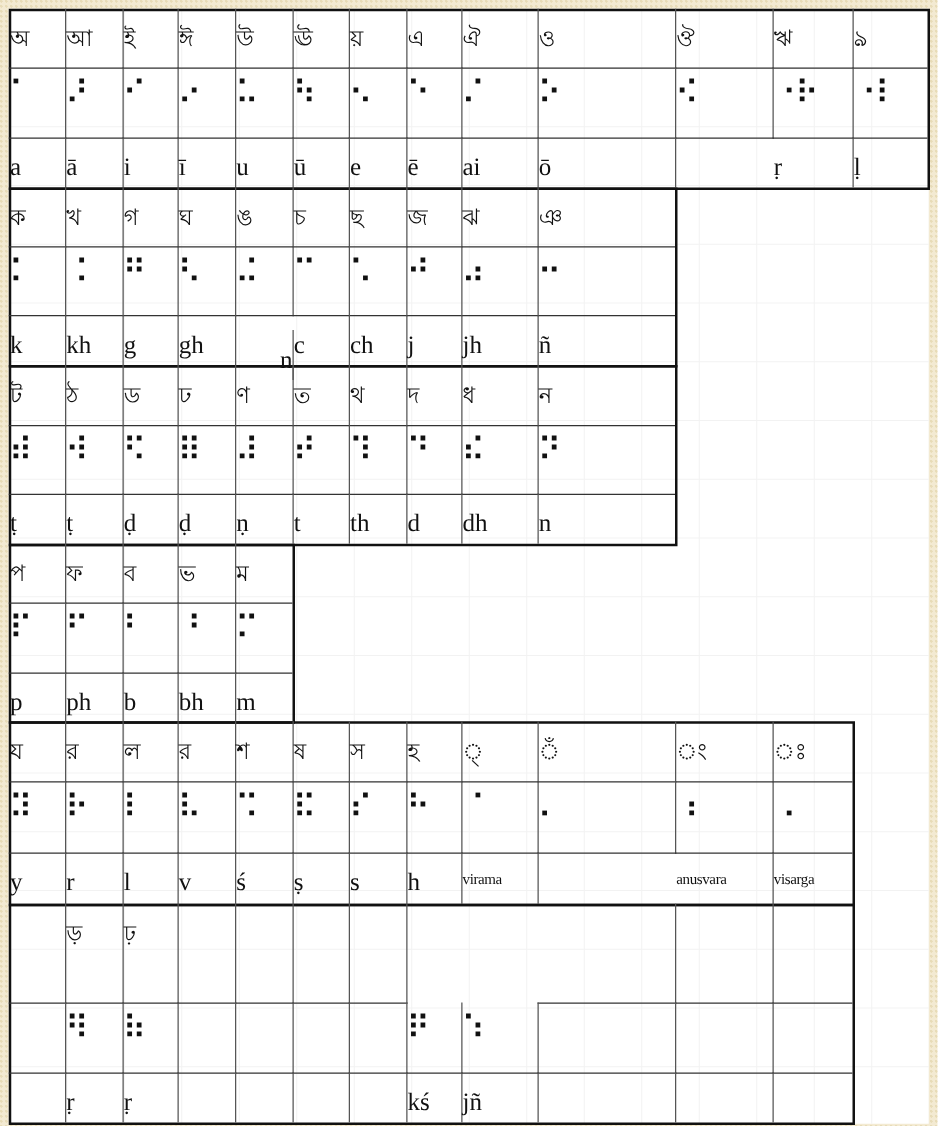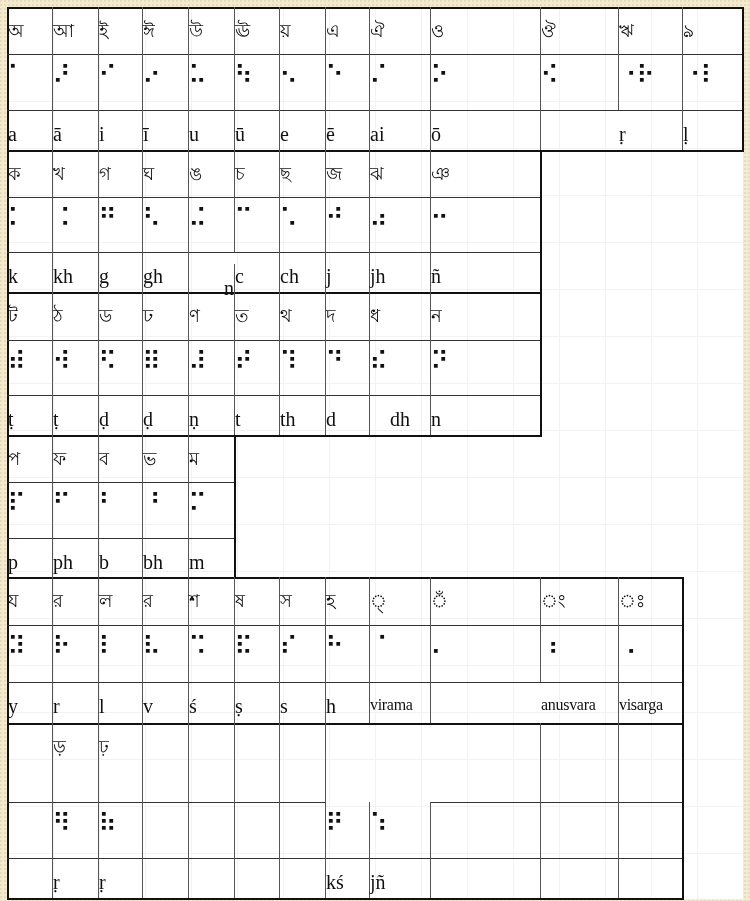--- a/index.html
+++ b/index.html
@@ -22,21 +22,21 @@
   }
   .block { position: absolute; box-sizing: border-box; border: 2px solid #111; }
   .cell {
     position: absolute; box-sizing: border-box;
     border-right: 1px solid #555; border-bottom: 1px solid #333;
     overflow: hidden; white-space: nowrap;
   }
   .cell.glyph { font-family: "DejaVu Sans", sans-serif; font-size: 18px; padding: 10px 0 0 1px; }
   .cell.braille { font-family: "DejaVu Sans", sans-serif; font-size: 26px; padding: 6px 0 0 0; letter-spacing: -1px; }
   .cell.latin { font-size: 20px; padding: 13px 0 0 1px; font-family: "Liberation Serif", serif; }
-  .cell.latin.small { font-size: 16px; letter-spacing: -0.3px; padding-top: 14px; }
+  .cell.latin.small { font-size: 12px; letter-spacing: -0.3px; padding-top: 14px; }
   .cell.glyph.low { padding-top: 30px; }
 </style>
 </head>
 <body>
 
 <div class="sheet" id="sheet">
     <div class="block" style="left: 0px; top: 0px; width: 737px; height: 145px;">
       <div class="cell glyph" style="left: -2px; top: -2px; width: 46px; height: 48px;">অ</div>
       <div class="cell glyph" style="left: 43px; top: -2px; width: 47px; height: 48px;">আ</div>
       <div class="cell glyph" style="left: 89px; top: -2px; width: 45px; height: 48px;">ই</div>
@@ -130,21 +130,21 @@
       <div class="cell braille" style="left: 360px; top: 46px; width: 62px; height: 56px;">⠮</div>
       <div class="cell braille" style="left: 421px; top: 46px; width: 110px; height: 56px; border-right: none;">⠝</div>
       <div class="cell latin" style="left: -2px; top: 101px; width: 46px; height: 40px; border-bottom: none;">ṭ</div>
       <div class="cell latin" style="left: 43px; top: 101px; width: 47px; height: 40px; border-bottom: none;">ṭ</div>
       <div class="cell latin" style="left: 89px; top: 101px; width: 45px; height: 40px; border-bottom: none;">ḍ</div>
       <div class="cell latin" style="left: 133px; top: 101px; width: 47px; height: 40px; border-bottom: none;">ḍ</div>
       <div class="cell latin" style="left: 179px; top: 101px; width: 47px; height: 40px; border-bottom: none;">ṇ</div>
       <div class="cell latin" style="left: 225px; top: 101px; width: 46px; height: 40px; border-bottom: none;">t</div>
       <div class="cell latin" style="left: 270px; top: 101px; width: 47px; height: 40px; border-bottom: none;">th</div>
       <div class="cell latin" style="left: 316px; top: 101px; width: 45px; height: 40px; border-bottom: none;">d</div>
-      <div class="cell latin" style="left: 360px; top: 101px; width: 62px; height: 40px; border-bottom: none; text-align: center;">dh</div>
+      <div class="cell latin" style="left: 360px; top: 101px; width: 62px; height: 40px; border-bottom: none;">dh</div>
       <div class="cell latin" style="left: 421px; top: 101px; width: 110px; height: 40px; border-right: none; border-bottom: none;">n</div>
     </div>
     <div class="block" style="left: 0px; top: 428px; width: 229px; height: 144px;">
       <div class="cell glyph" style="left: -2px; top: -2px; width: 46px; height: 48px;">প</div>
       <div class="cell glyph" style="left: 43px; top: -2px; width: 47px; height: 48px;">ফ</div>
       <div class="cell glyph" style="left: 89px; top: -2px; width: 45px; height: 48px;">ব</div>
       <div class="cell glyph" style="left: 133px; top: -2px; width: 47px; height: 48px;">ভ</div>
       <div class="cell glyph" style="left: 179px; top: -2px; width: 46px; height: 48px; border-right: none;">ম</div>
       <div class="cell braille" style="left: -2px; top: 45px; width: 46px; height: 57px;">⠏</div>
       <div class="cell braille" style="left: 43px; top: 45px; width: 47px; height: 57px;">⠋</div>

